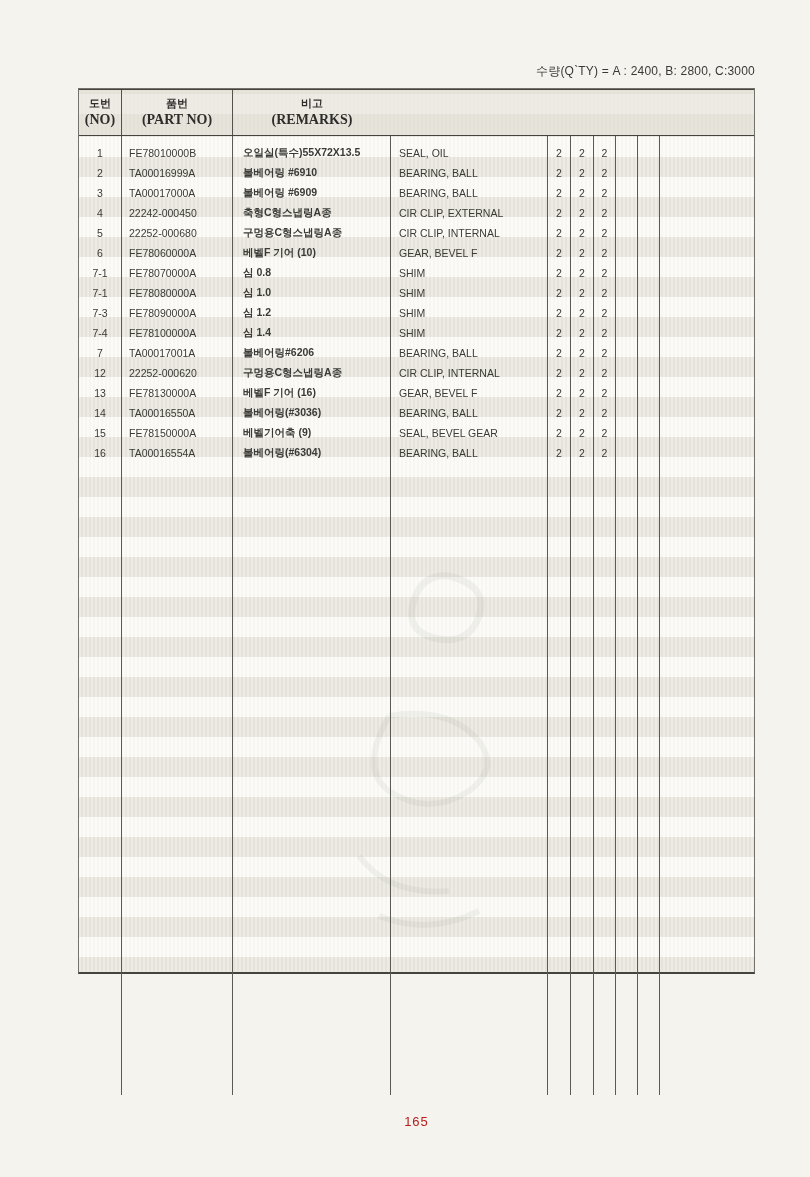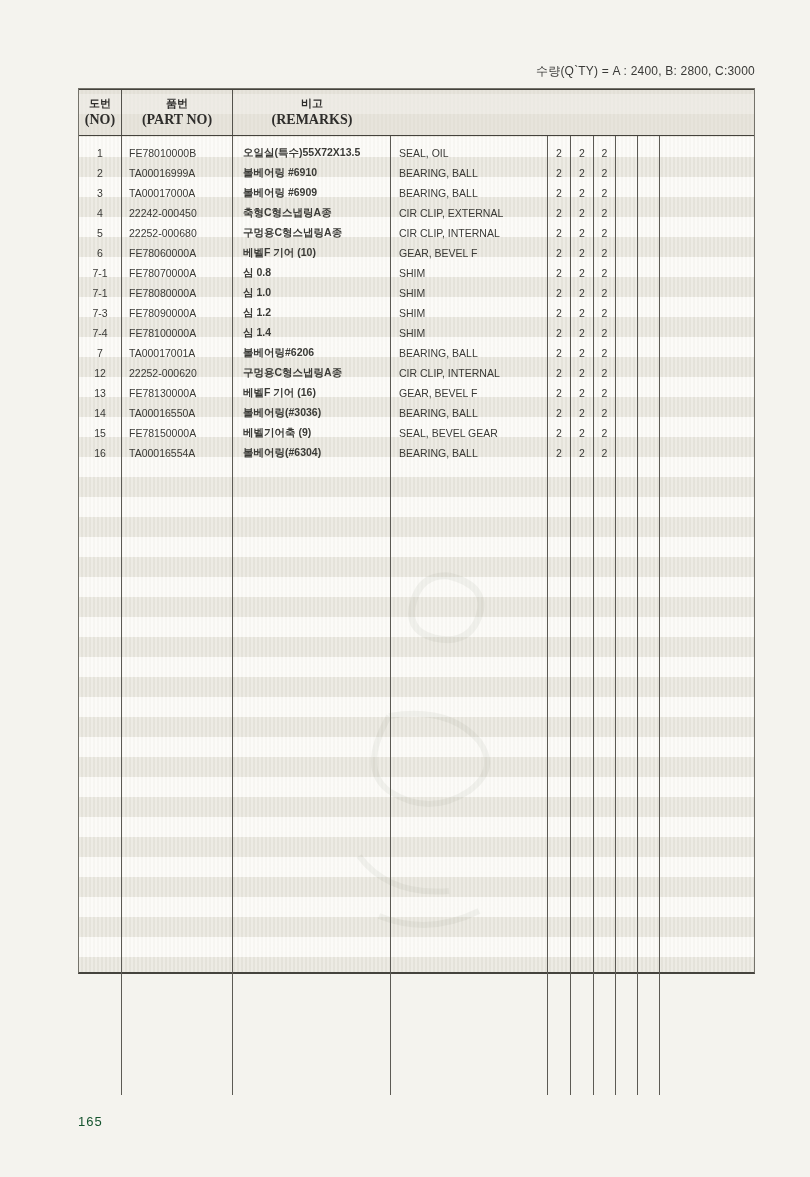--- a/index.html
+++ b/index.html
@@ -71,21 +71,21 @@
   .c-pn  { padding-left:7px; }
   .c-nk  { padding-left:10px;font-weight:bold; }
   .c-ne  { padding-left:8px; }
   .c-q   { justify-content:center; }
   .c-rem { padding-left:6px; }
   .empty-area { position:relative; height:639px; overflow:hidden; }
   .vline { position:absolute; top:0; bottom:0; width:1px; background:#5c5a54; }
   .ghosts { position:absolute; left:160px; top:100px; opacity:0.07; }
   .page-number {
     position:absolute; left:78px; top:1114px; width:677px;
-    text-align:left; font-size:13px; color:#14532d; letter-spacing:1px;
+    text-align:center; font-size:13px; color:#b91c1c; letter-spacing:1px;
   }
 </style>
 </head>
 <body>
 
 <div class="page">
 
   <div class="top-note">수량(Q`TY) = A : 2400, B: 2800, C:3000</div>
 
   <div class="table-region">

